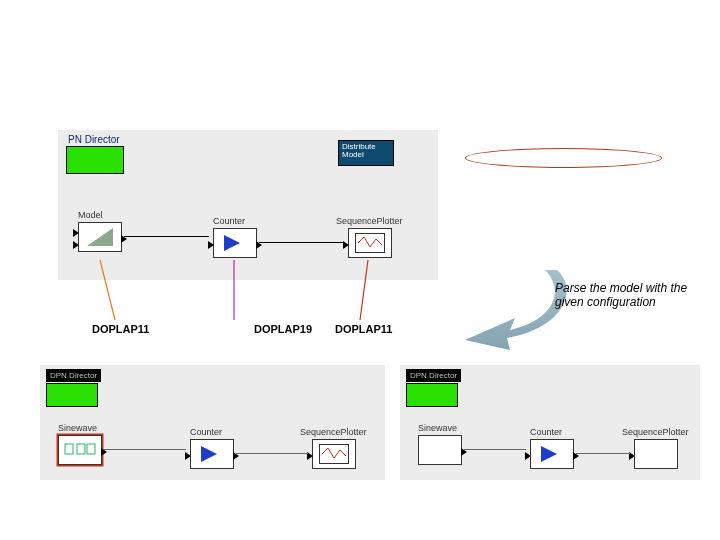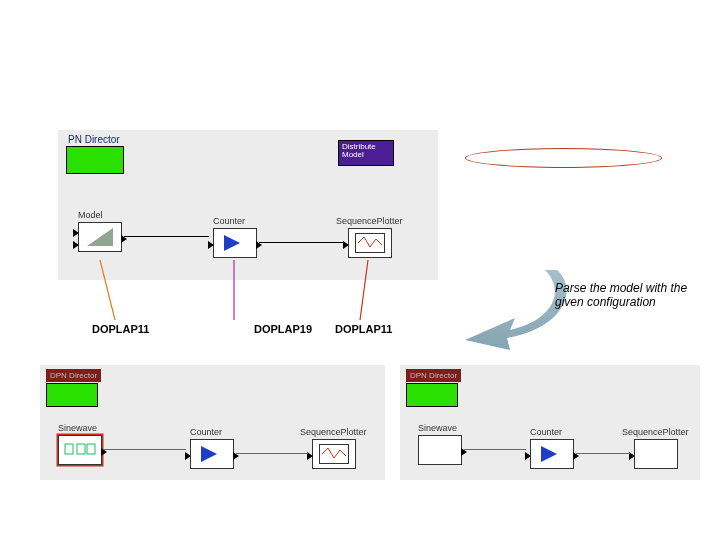--- a/index.html
+++ b/index.html
@@ -5,21 +5,21 @@
   html,body{margin:0;padding:0;width:720px;height:540px;background:#fff;font-family:Arial,Helvetica,sans-serif;color:#000;}
   .slide{position:relative;width:720px;height:540px;}
   .title{position:absolute;left:0;right:0;top:18px;text-align:center;font-size:30px;font-weight:400;}
 
   
   .panel{position:absolute;background:#ececec;}
   .top-panel{left:58px;top:130px;width:380px;height:150px;}
 
   .dir-label{position:absolute;font-size:10px;color:#102a6b;}
   .green-box{position:absolute;width:56px;height:26px;background:#2ae000;border:1px solid #000;}
-  .blue-box{position:absolute;width:56px;height:26px;background:#4c1d95;border:1px solid #000;color:#fff;font-size:8px;padding:2px 3px;box-sizing:border-box;line-height:1;}
+  .blue-box{position:absolute;width:56px;height:26px;background:#0c4a6e;border:1px solid #000;color:#fff;font-size:8px;padding:2px 3px;box-sizing:border-box;line-height:1;}
 
   .actor-label{position:absolute;font-size:9px;color:#333;}
   .actor{position:absolute;width:42px;height:28px;background:#fff;border:1px solid #333;}
   .port{position:absolute;width:0;height:0;}
   .port-in{left:-6px;border-top:4px solid transparent;border-bottom:4px solid transparent;border-left:6px solid #000;}
   .port-out{right:-6px;border-top:4px solid transparent;border-bottom:4px solid transparent;border-left:6px solid #000;}
 
   
   .ramp-tri{position:absolute;left:8px;top:5px;width:0;height:0;border-left:26px solid rgba(0,0,0,0);border-bottom:18px solid #8fa68f;}
   
@@ -39,21 +39,21 @@
   
   .arrow{position:absolute;left:455px;top:270px;width:120px;height:80px;}
 
   .caption{position:absolute;left:555px;top:282px;width:155px;font-size:12px;line-height:1.15;font-style:italic;}
 
   
   .bot-panel{top:365px;height:115px;}
   .bot-left{left:40px;width:345px;}
   .bot-right{left:400px;width:300px;}
 
-  .dpn-dark{position:absolute;background:#7f1d1d;color:#bbb;font-size:8px;padding:2px 4px;}
+  .dpn-dark{position:absolute;background:#000000;color:#bbb;font-size:8px;padding:2px 4px;}
 
   .sine-actor{position:absolute;width:42px;height:28px;background:#fff;border:1px solid #333;}
   .red-hl{box-shadow:0 0 0 1.5px #c8331e;}
 
   .small-wire{position:absolute;height:0;border-top:1px solid #666;}
 </style>
 </head>
 <body>
 
 <div class="slide">

